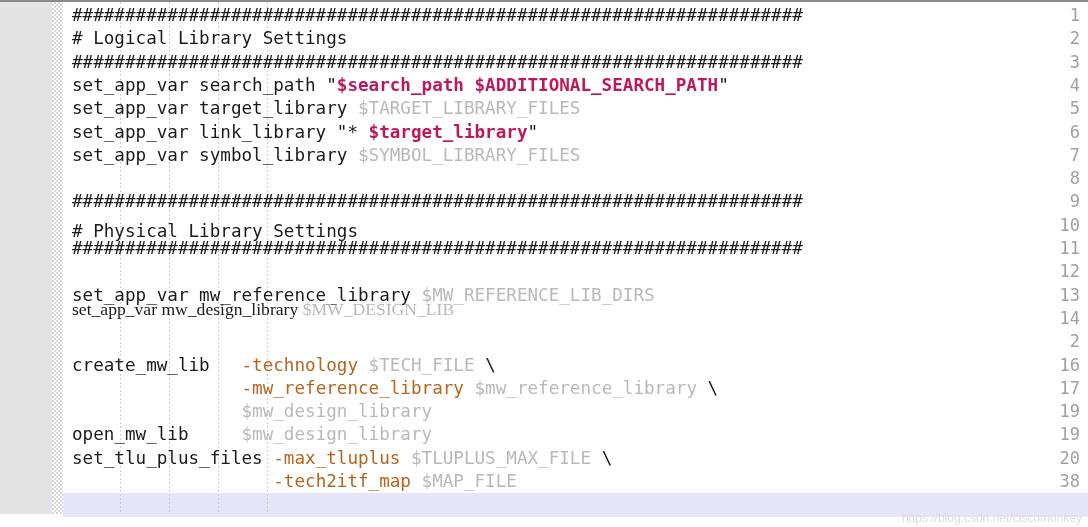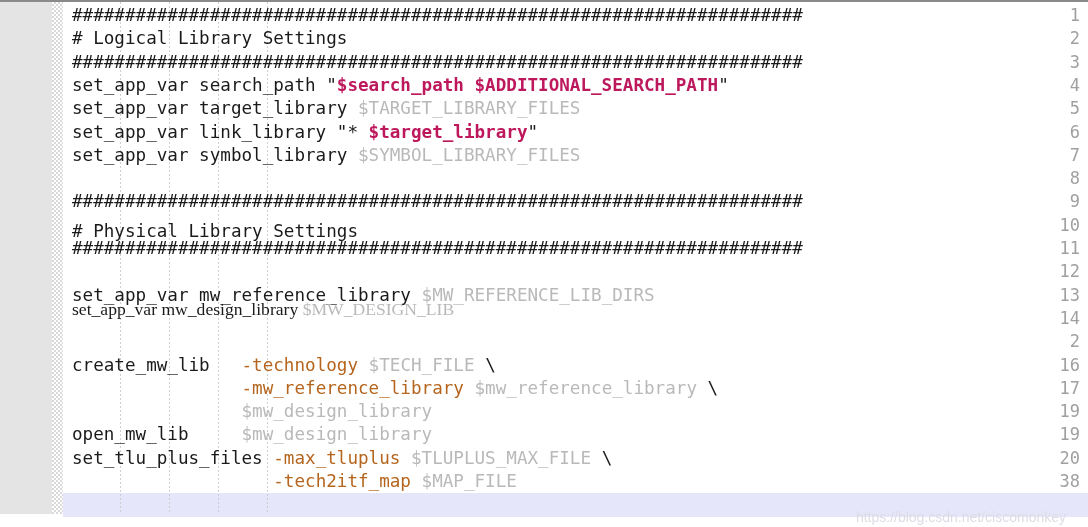--- a/index.html
+++ b/index.html
@@ -116,24 +116,24 @@
   .tok-plain    { color: #1a1a1a; }
   .tok-comment  { color: #1a1a1a; }
   .tok-var-bold { color: #be185d; font-weight: bold; }
   .tok-var-dim  { color: #b9b9b9; }
   .tok-option   { color: #b5651d; }
   .tok-string   { color: #1a1a1a; }
 
   
   #watermark {
     position: absolute;
-    right: 22px;
+    right: 6px;
     bottom: 2px;
     font-family: "Liberation Sans", sans-serif;
-    font-size: 14px;
+    font-size: 12px;
     color: #dcdce4;
     z-index: 5;
     user-select: none;
     white-space: nowrap;
   }
 </style>
 </head>
 <body>
 
 <div id="editor-root">

